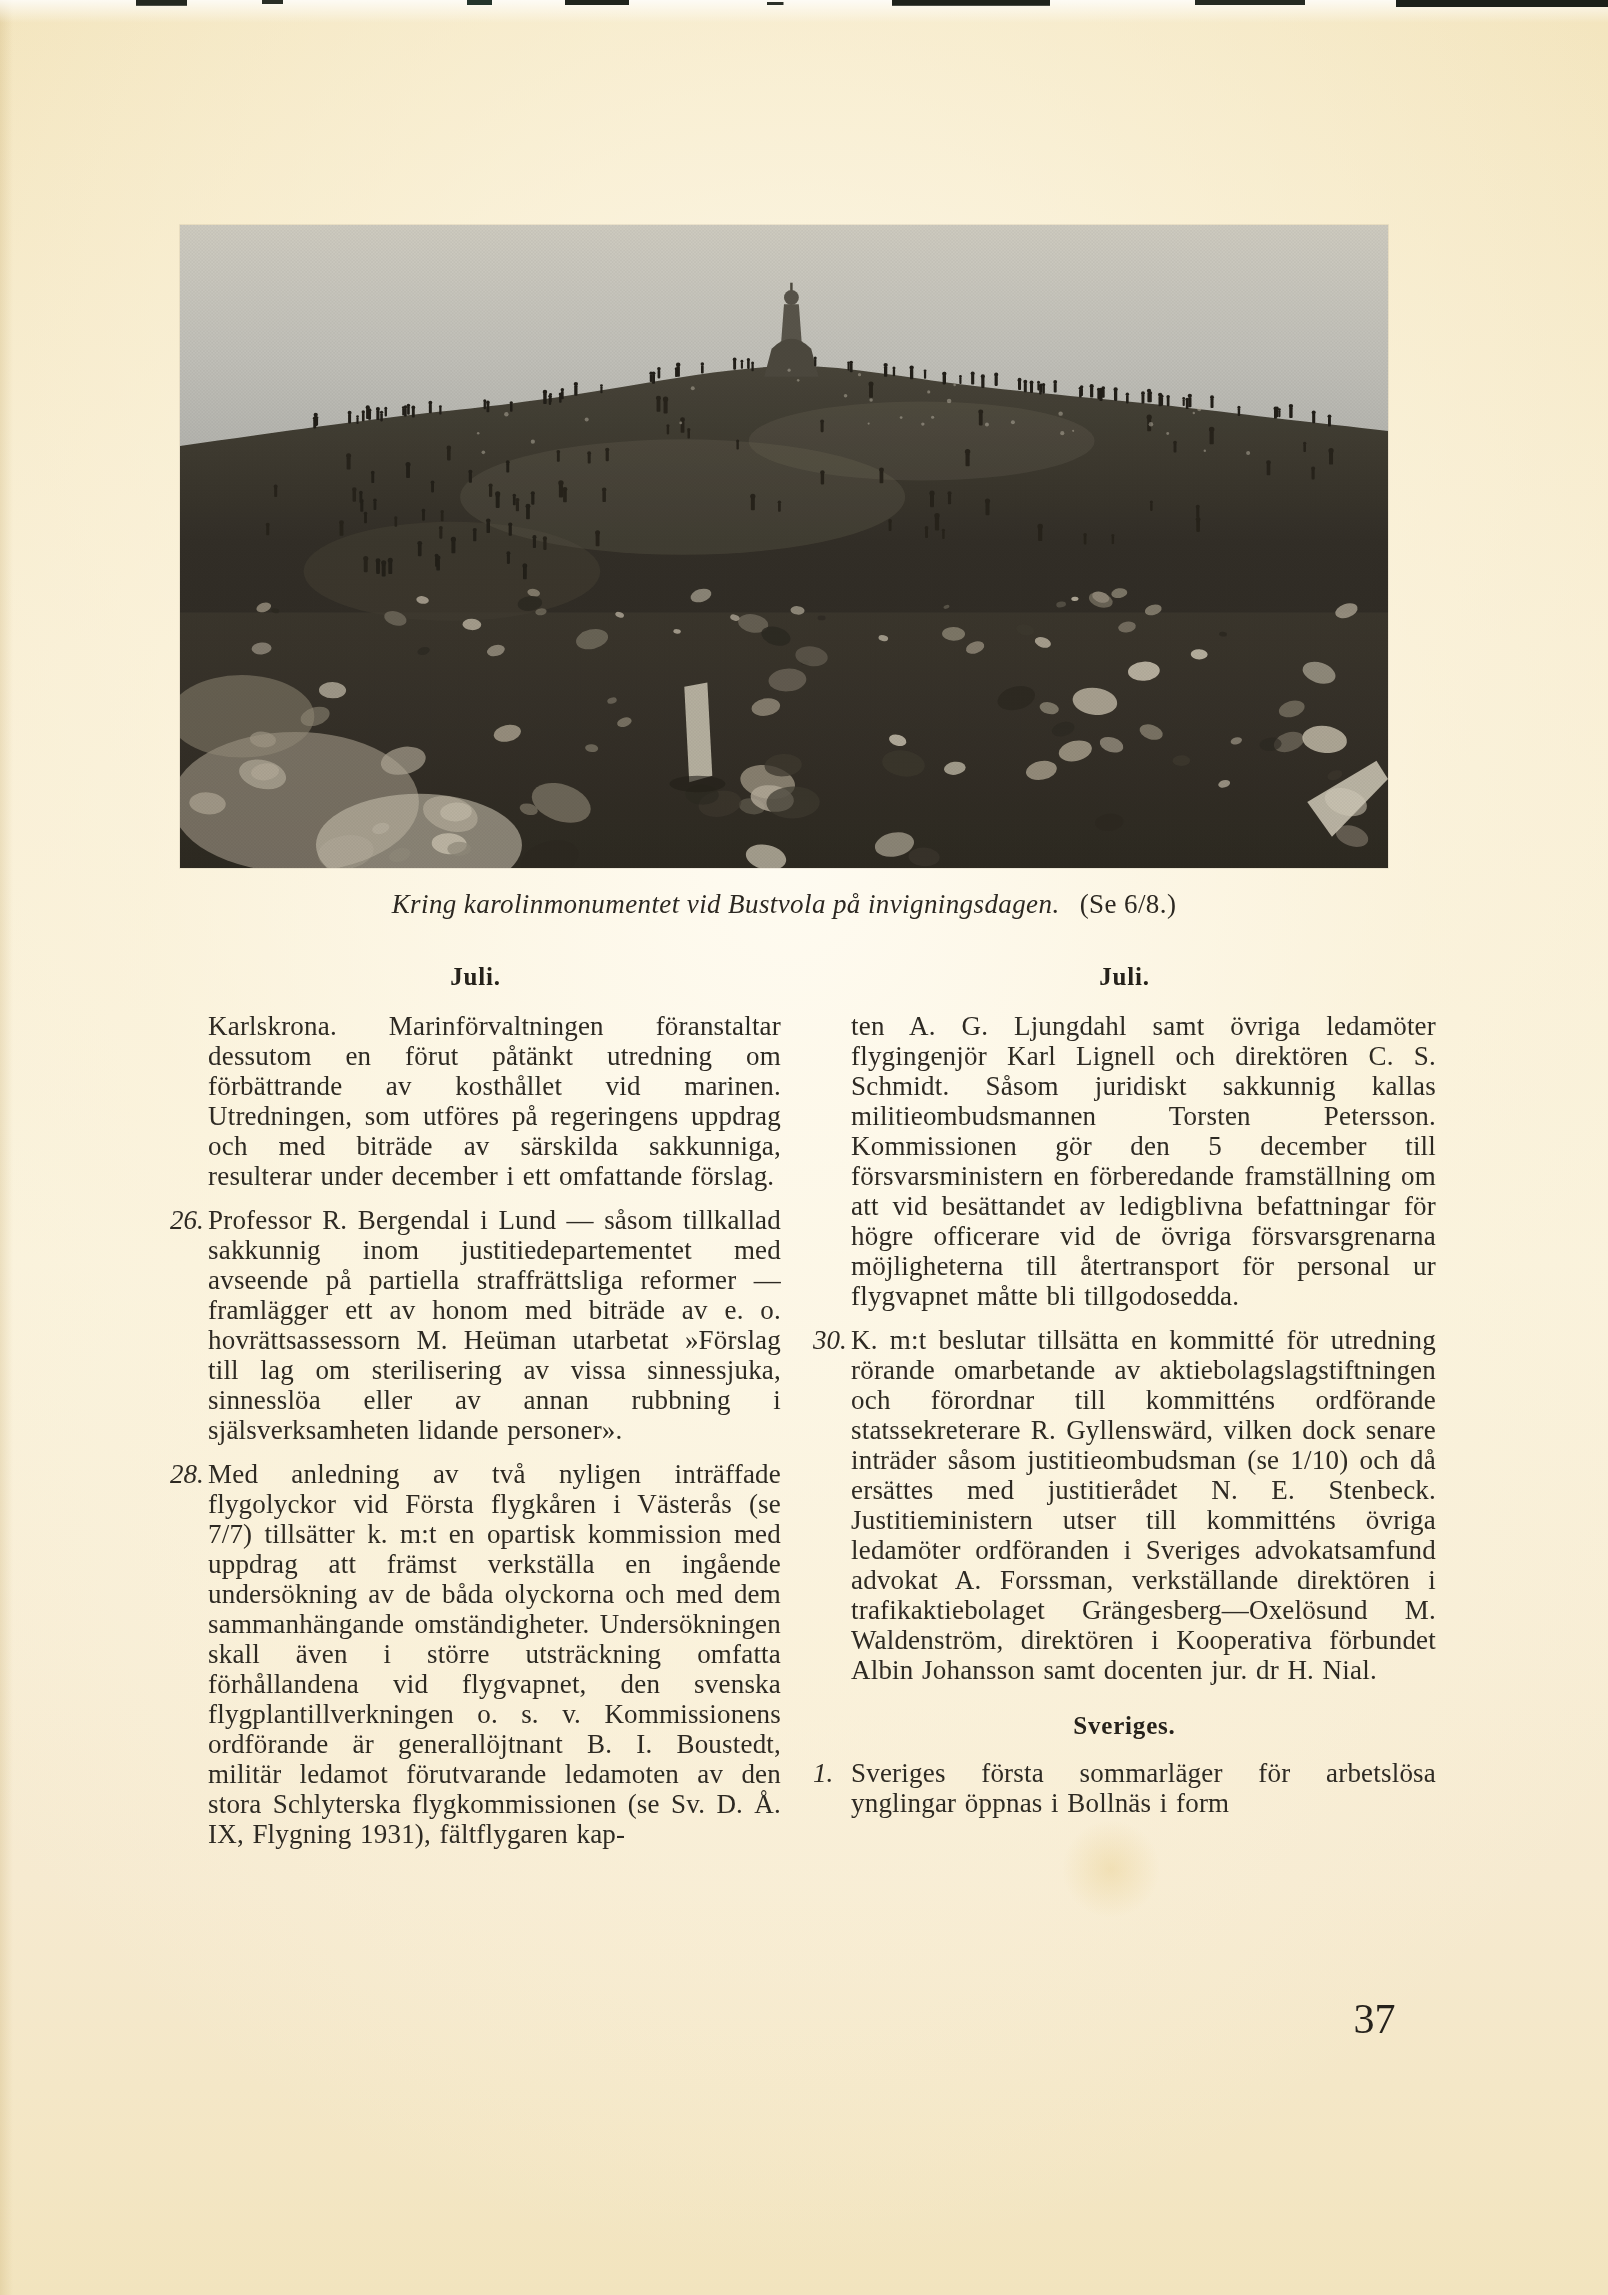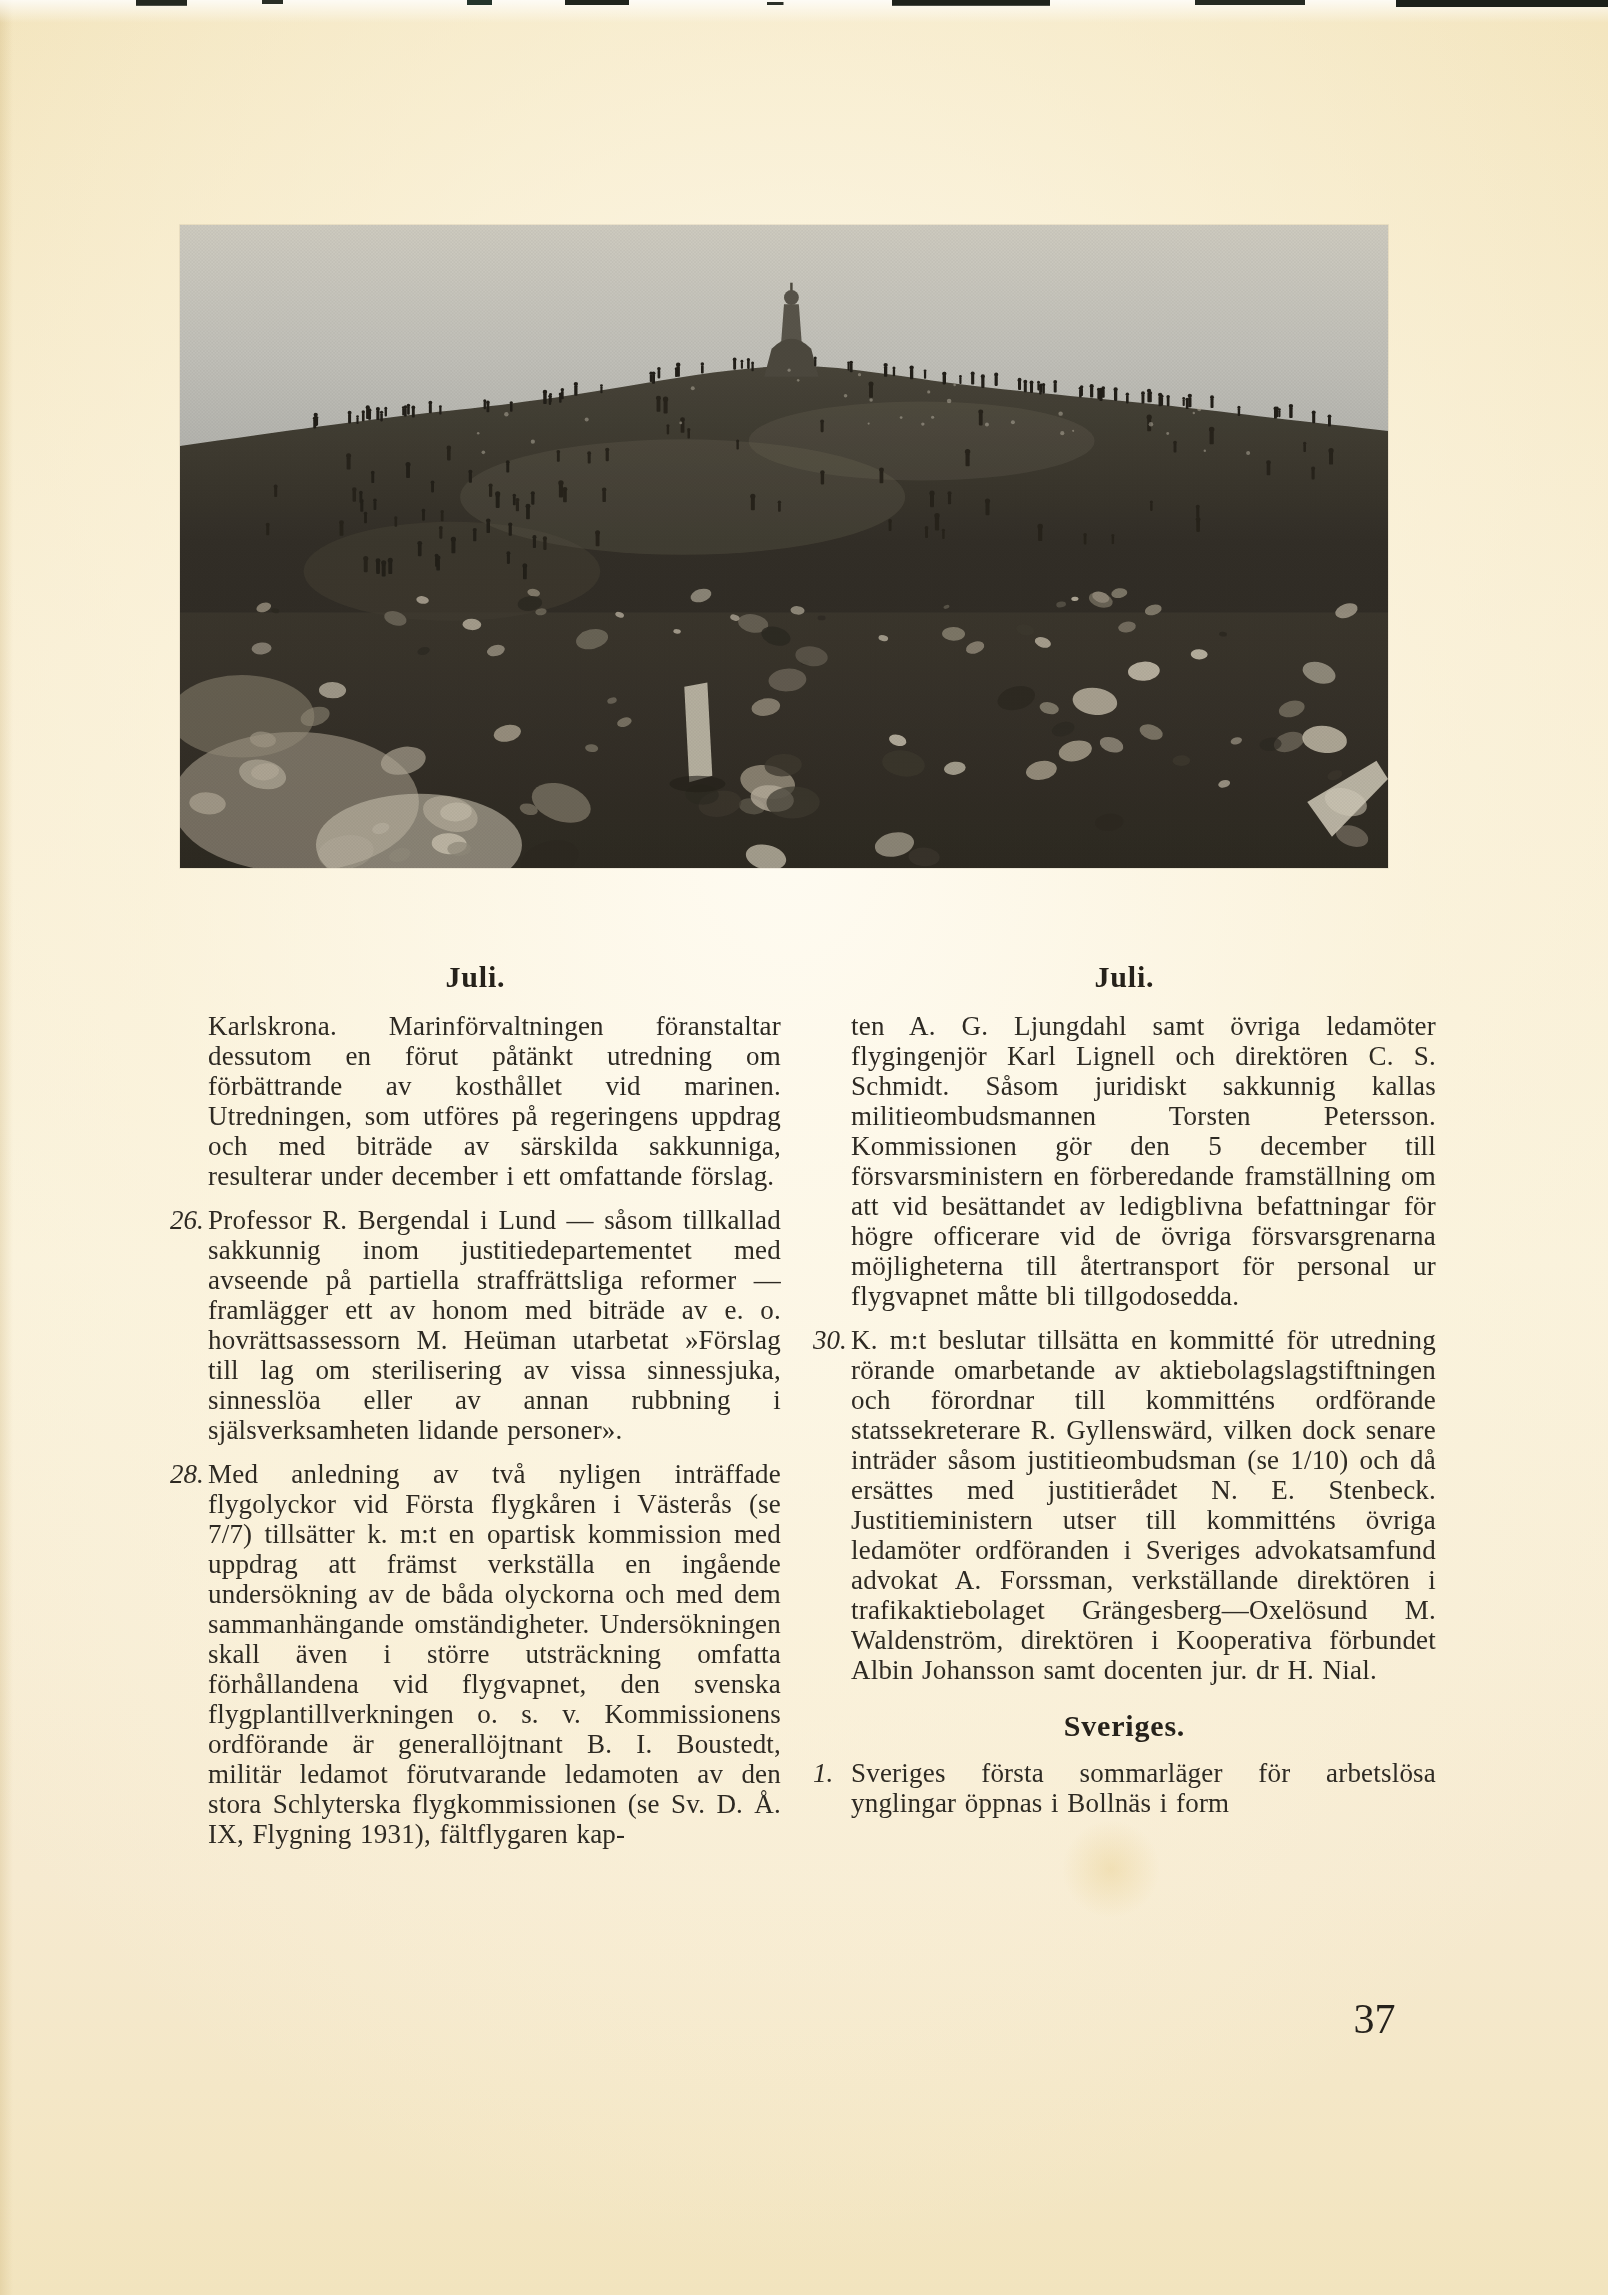--- a/index.html
+++ b/index.html
@@ -39,21 +39,21 @@
     position:absolute;left:180px;top:889px;width:1208px;margin:0;
     text-align:center;font-size:27px;color:#2c2822;letter-spacing:0.4px;
   }
   .caption em{font-style:italic;}
   .caption .ref{font-style:normal;margin-left:13px;}
   .columns{position:absolute;left:170px;top:959px;display:flex;}
   .col{color:#2e2a23;}
   .col-left{width:611px;margin-right:32px;}
   .col-right{width:623px;}
   .mh{
-    margin:0 0 16.5px 0;text-align:center;font-size:30px;line-height:35px;
+    margin:0 0 16.5px 0;text-align:center;font-size:25px;line-height:35px;
     font-weight:bold;color:#26221b;letter-spacing:0.8px;
   }
   .col .mh + .para{margin-top:0;}
   .para{
     position:relative;margin:0 0 14px 0;padding-left:38px;
     font-size:27px;line-height:30px;text-align:justify;
     word-spacing:1.6px;letter-spacing:0.2px;
   }
   .para .num{
     position:absolute;left:0;top:0;width:35px;font-style:italic;letter-spacing:0;
@@ -591,20 +591,24 @@
       <polygon points="1368,700 1452,650 1466,672 1398,742" fill="#d6d0c0" opacity="0.85"></polygon>
       <ellipse cx="140" cy="700" rx="150" ry="85" fill="#b2aa99" opacity="0.55"></ellipse>
       <ellipse cx="290" cy="752" rx="125" ry="62" fill="#cac3b2" opacity="0.6"></ellipse>
       <ellipse cx="75" cy="596" rx="88" ry="50" fill="#968e7c" opacity="0.5"></ellipse>
 
       <rect x="0" y="0" width="1466" height="780" fill="url(#ht)" opacity="0.10"></rect>
       <rect x="0" y="0" width="1466" height="780" fill="#8a7a50" opacity="0.05"></rect>
     </svg>
   </figure>
 
+  <p class="caption">
+    <em>Kring karolinmonumentet vid Bustvola på invigningsdagen.</em>
+    <span class="ref">(Se 6/8.)</span>
+  </p>
 
   <div class="columns">
     <section class="col col-left">
         <h2 class="mh">Juli.</h2>
         <p class="para">Karlskrona. Marinförvaltningen föranstaltar dessutom en förut påtänkt utredning om förbättrande av kosthållet vid marinen. Utredningen, som utföres på regeringens uppdrag och med biträde av särskilda sakkunniga, resulterar under december i ett omfattande förslag.</p>
         <p class="para"><span class="num">26.</span>Professor R. Bergendal i Lund — såsom tillkallad sakkunnig inom justitiedepartementet med avseende på partiella straffrättsliga reformer — framlägger ett av honom med biträde av e. o. hovrättsassessorn M. Heüman utarbetat »Förslag till lag om sterilisering av vissa sinnessjuka, sinnesslöa eller av annan rubbning i själsverksamheten lidande personer».</p>
         <p class="para"><span class="num">28.</span>Med anledning av två nyligen inträffade flygolyckor vid Första flygkåren i Västerås (se 7/7) tillsätter k. m:t en opartisk kommission med uppdrag att främst verkställa en ingående undersökning av de båda olyckorna och med dem sammanhängande omständigheter. Undersökningen skall även i större utsträckning omfatta förhållandena vid flygvapnet, den svenska flygplantillverkningen o. s. v. Kommissionens ordförande är generallöjtnant B. I. Boustedt, militär ledamot förutvarande ledamoten av den stora Schlyterska flygkommissionen (se Sv. D. Å. IX, Flygning 1931), fältflygaren kap-</p>
       </section>
     <section class="col col-right">
         <h2 class="mh">Juli.</h2>

